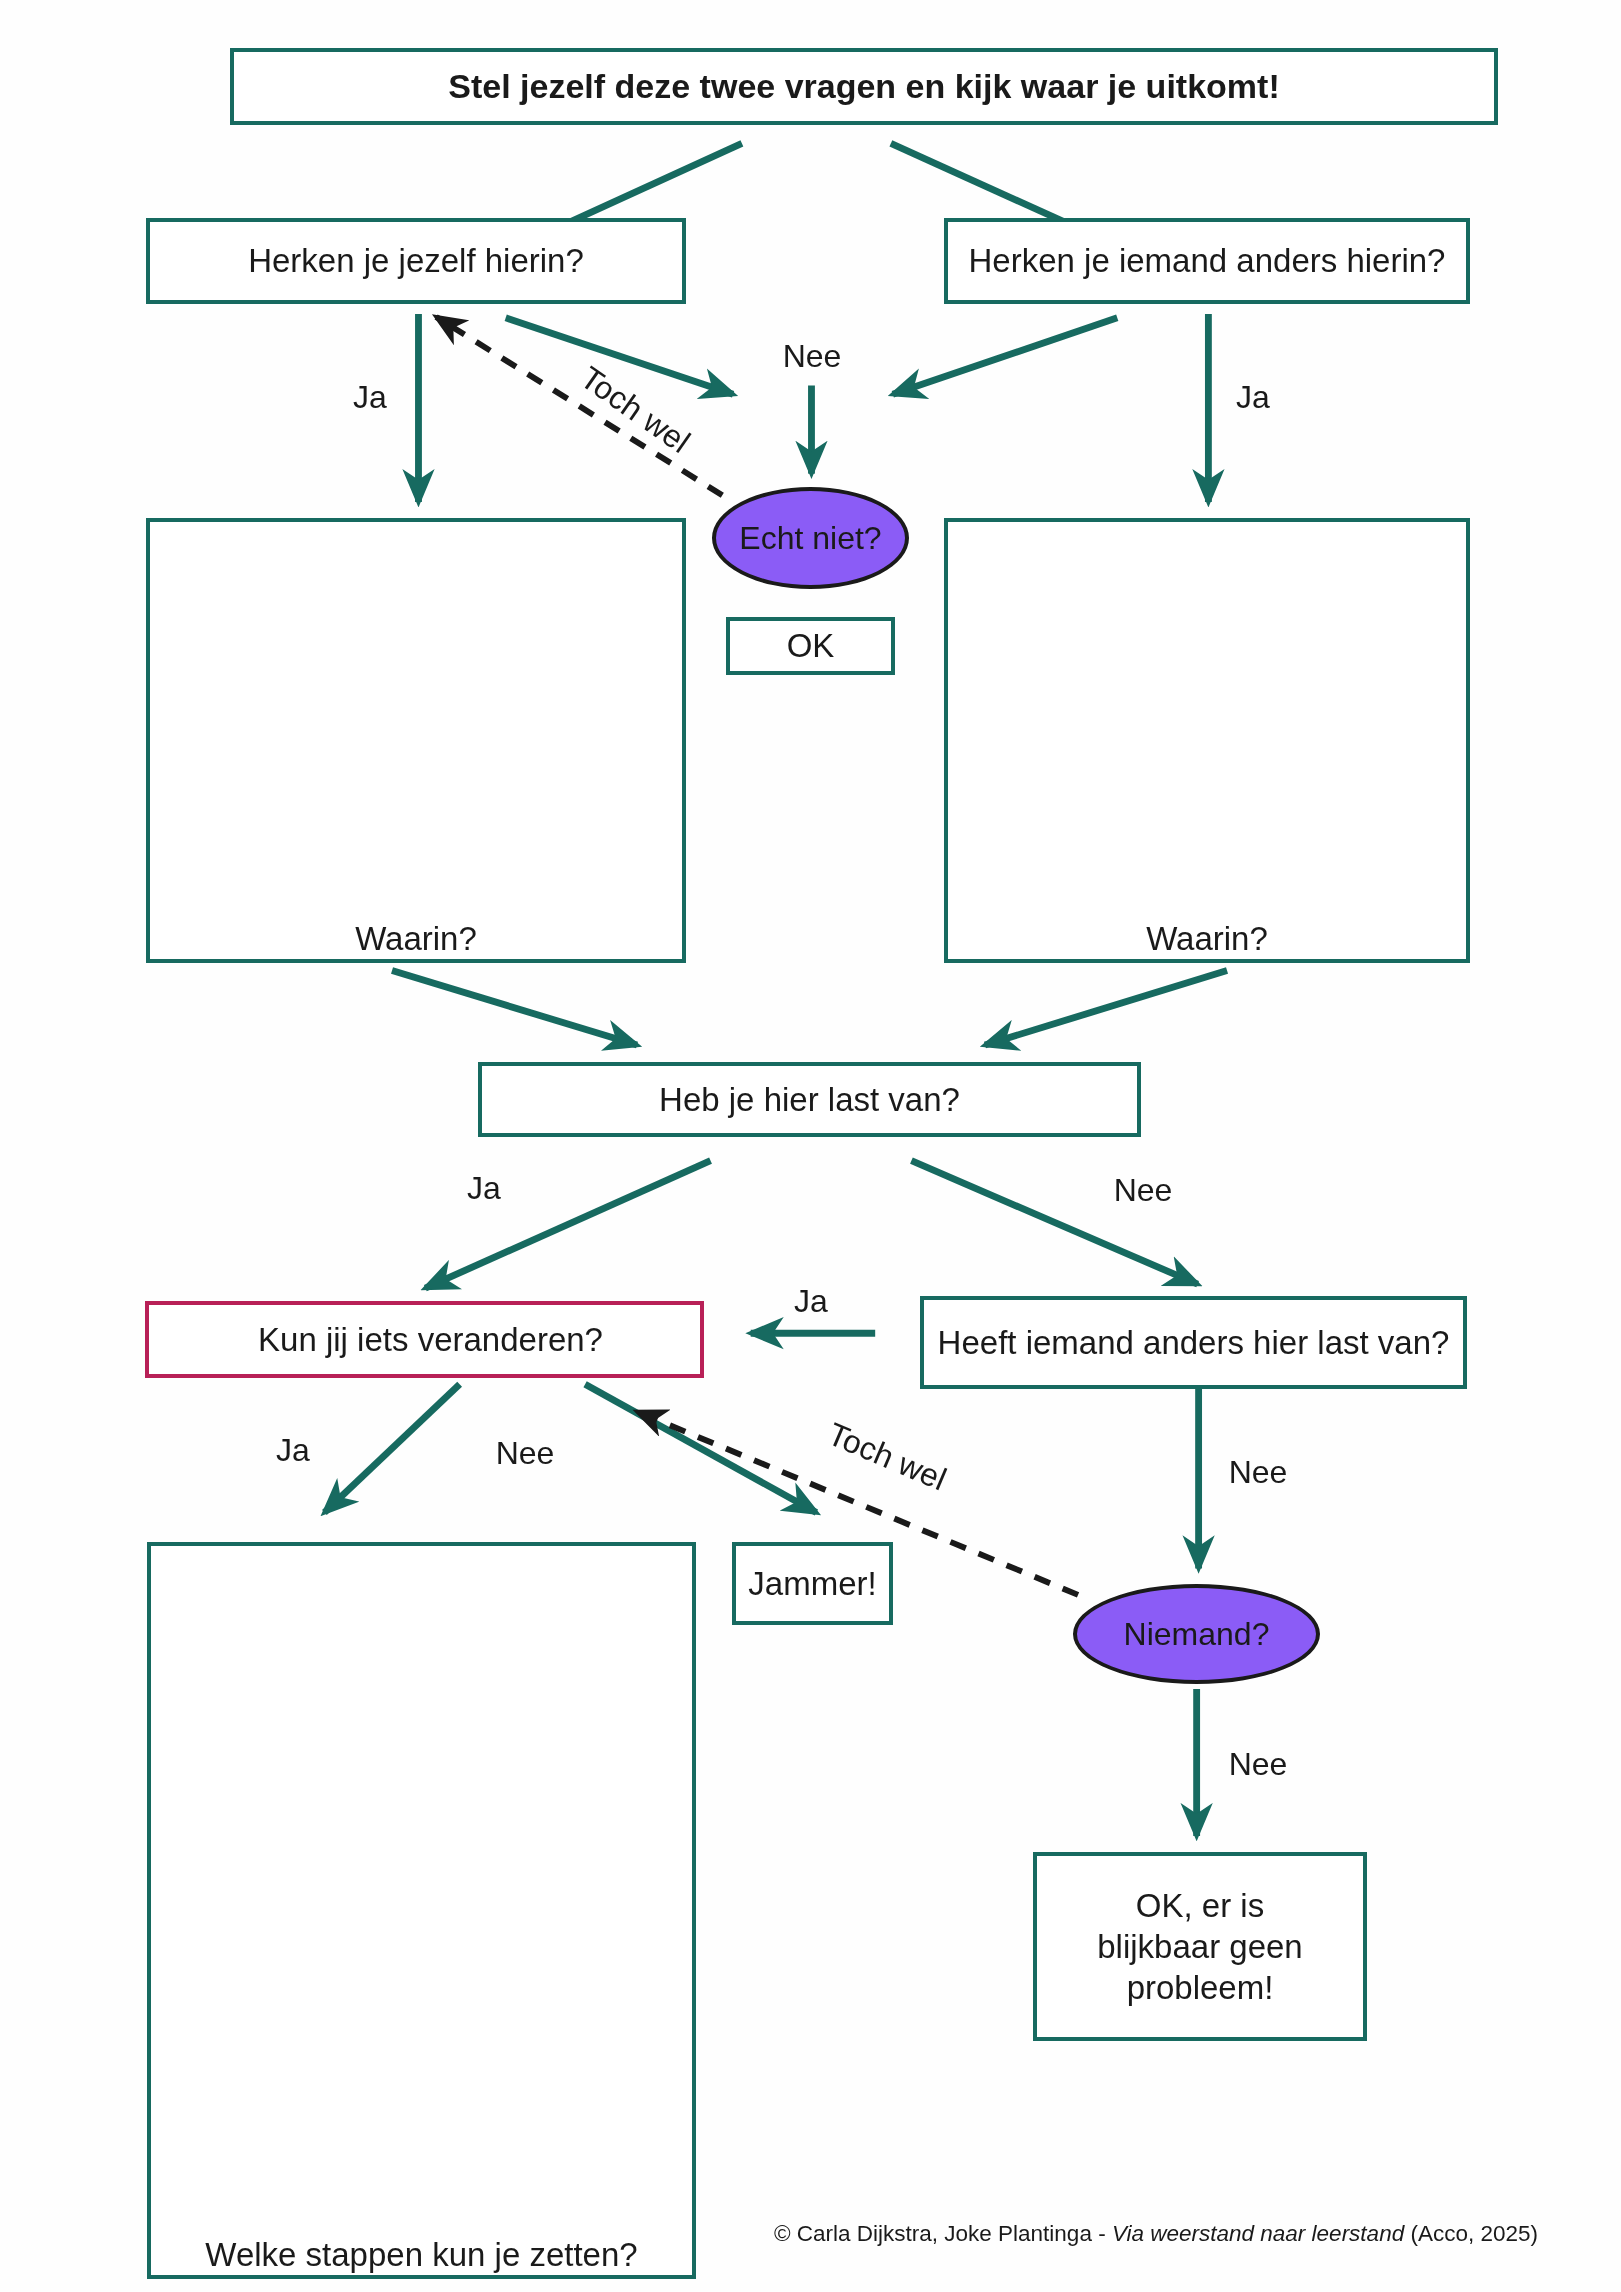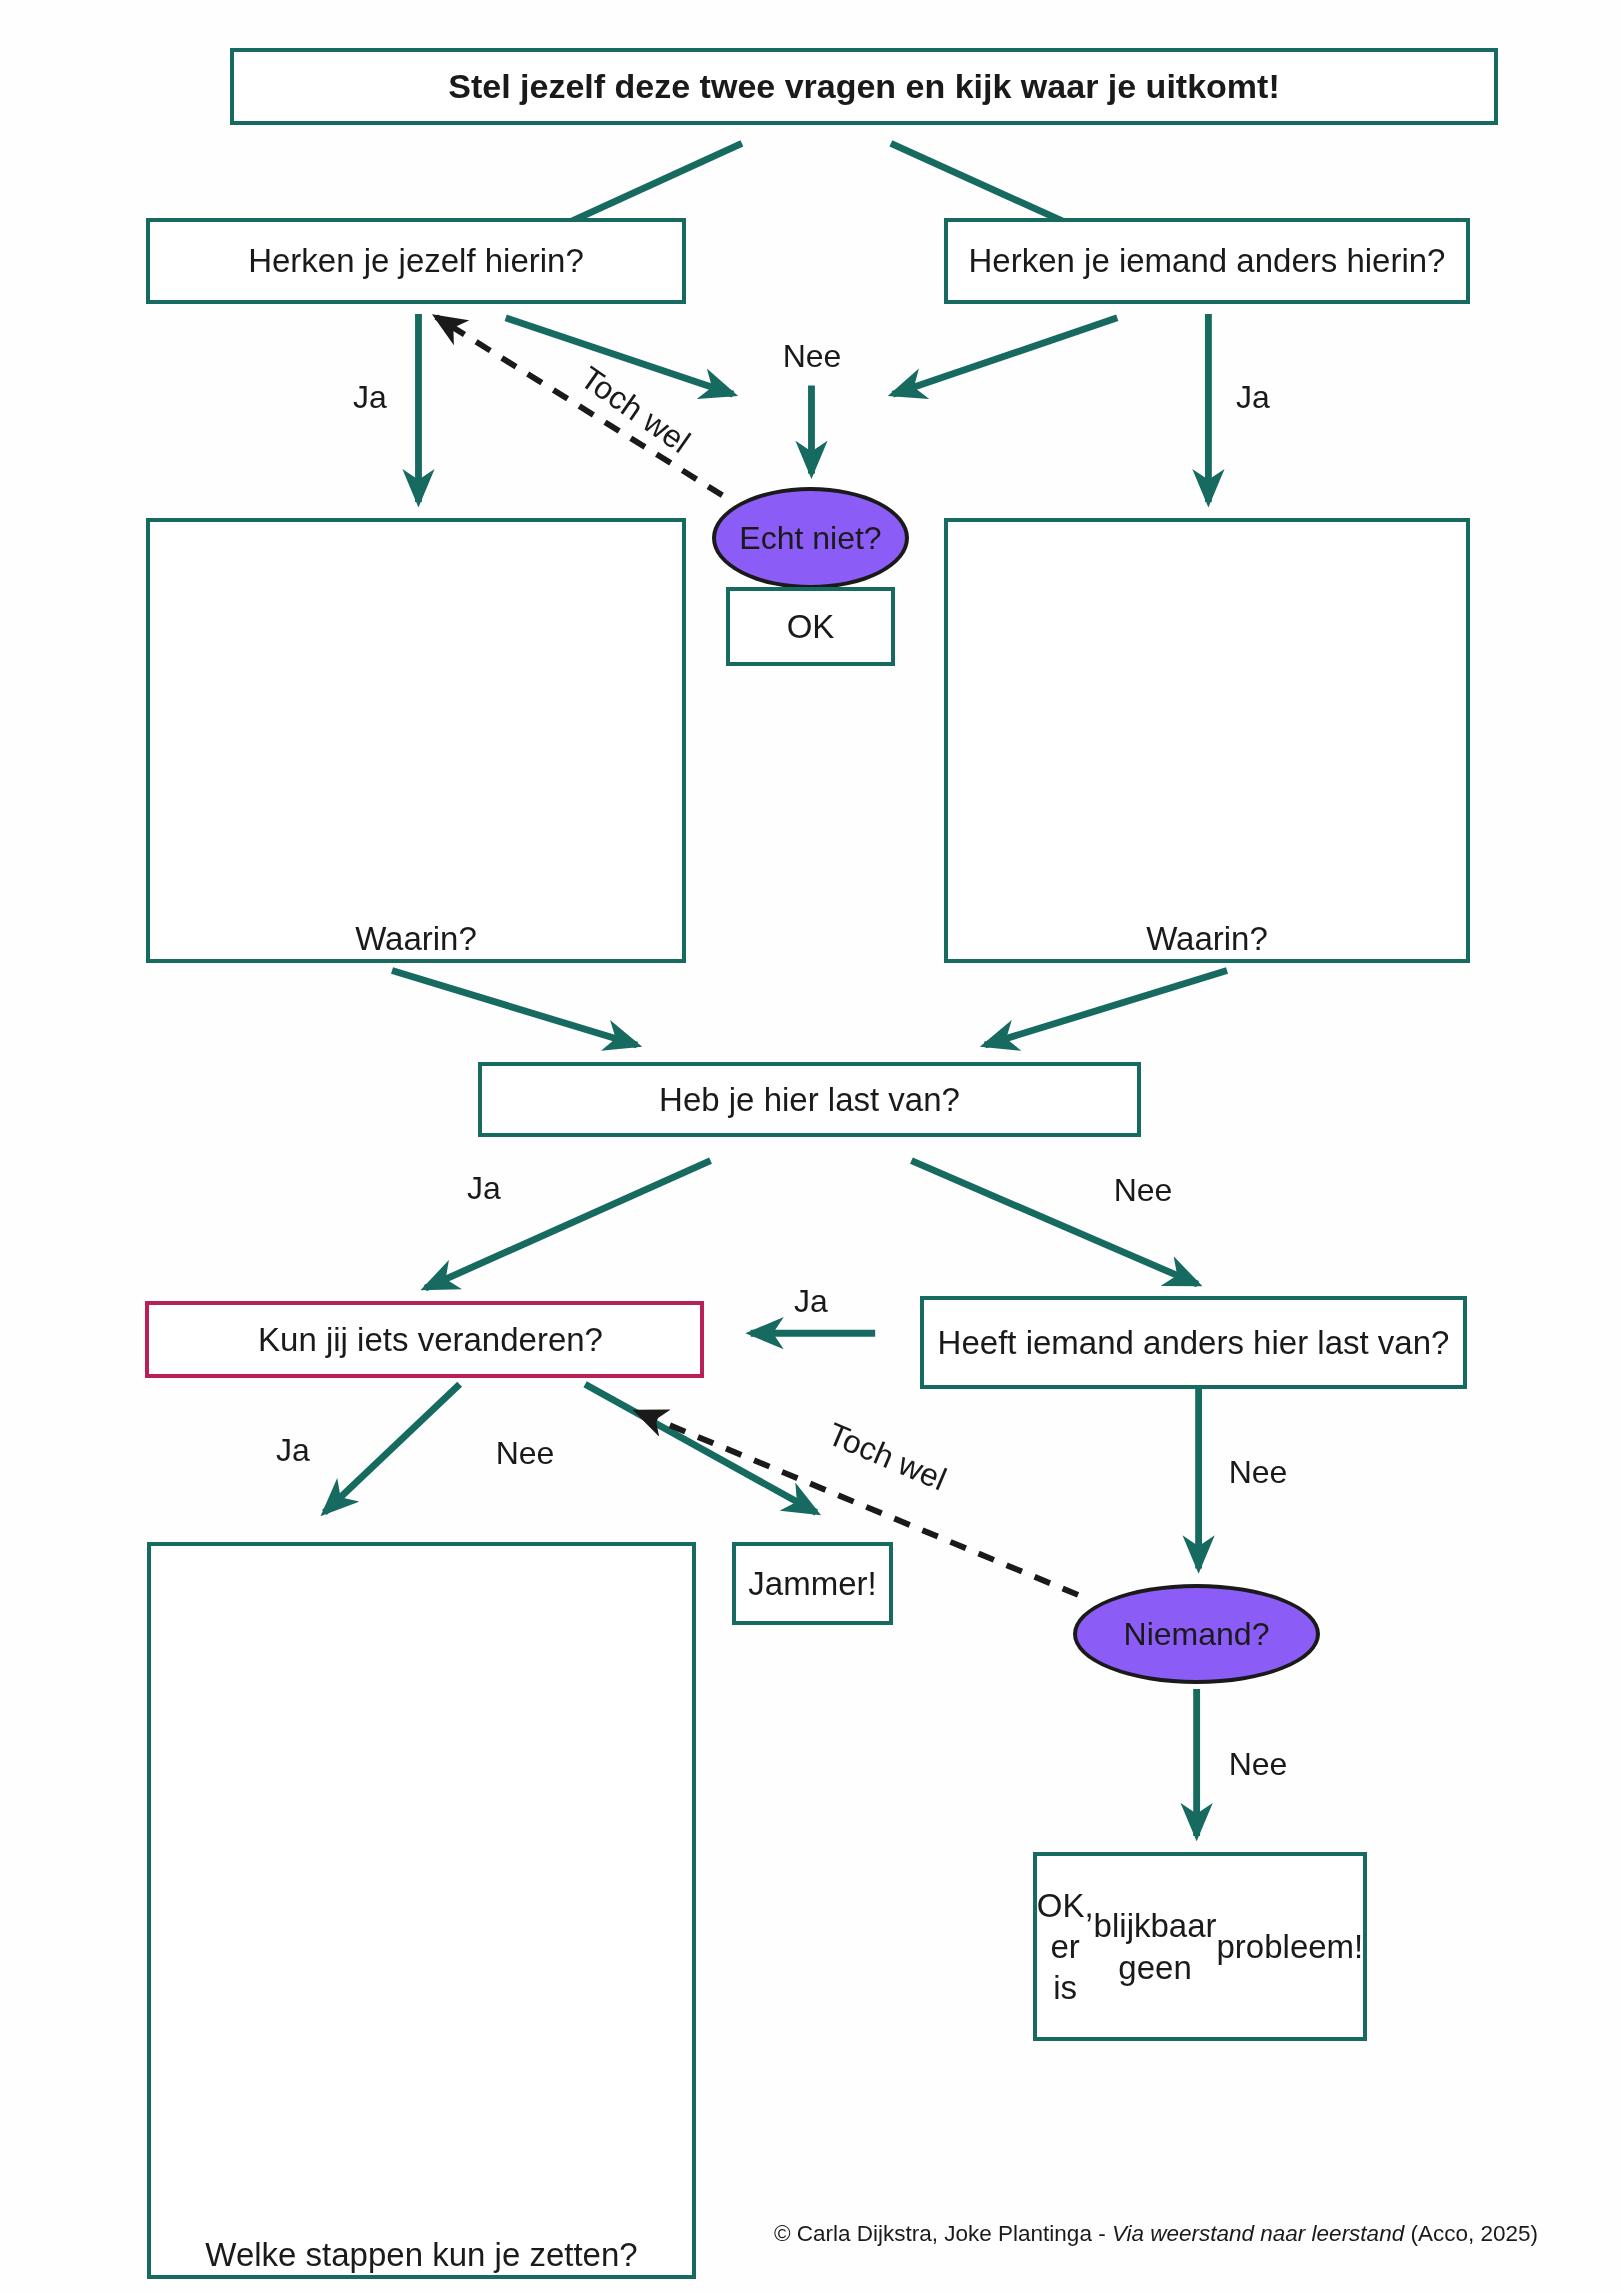--- a/index.html
+++ b/index.html
@@ -91,21 +91,21 @@
 
   <div class="label" style="left:370px;top:397px;">Ja</div>
   <div class="label" style="left:812px;top:356px;">Nee</div>
   <div class="label" style="left:1253px;top:397px;">Ja</div>
   <div class="label rot35" style="left:635px;top:410px;">Toch wel</div>
 
   <div class="ellipse" style="left:712px;top:487px;width:197px;height:102px;">
     <span>Echt niet?</span>
   </div>
 
-  <div class="box" style="left:726px;top:587px;width:169px;height:79px;">
+  <div class="box" style="left:726px;top:617px;width:169px;height:58px;">
     <span>OK</span>
   </div>
 
   <div class="box top-align" style="left:146px;top:518px;width:540px;height:445px;">
     <span>Waarin?</span>
   </div>
 
   <div class="box top-align" style="left:944px;top:518px;width:526px;height:445px;">
     <span>Waarin?</span>
   </div>
@@ -138,21 +138,21 @@
   <div class="box" style="left:732px;top:1542px;width:161px;height:83px;">
     <span>Jammer!</span>
   </div>
 
   <div class="ellipse" style="left:1073px;top:1584px;width:247px;height:100px;">
     <span>Niemand?</span>
   </div>
 
   <div class="label" style="left:1258px;top:1764px;">Nee</div>
 
-  <div class="box" style="left:1033px;top:1852px;width:334px;height:189px;flex-direction:row;">
+  <div class="box" style="left:1033px;top:1852px;width:334px;height:189px;flex-direction:column;">
     <div>OK, er is</div>
     <div>blijkbaar geen</div>
     <div>probleem!</div>
   </div>
 
   <div class="footer">
     <span>© Carla Dijkstra, Joke Plantinga - </span><span class="it">Via weerstand naar leerstand</span><span> (Acco, 2025)</span>
   </div>
 
 </div>

